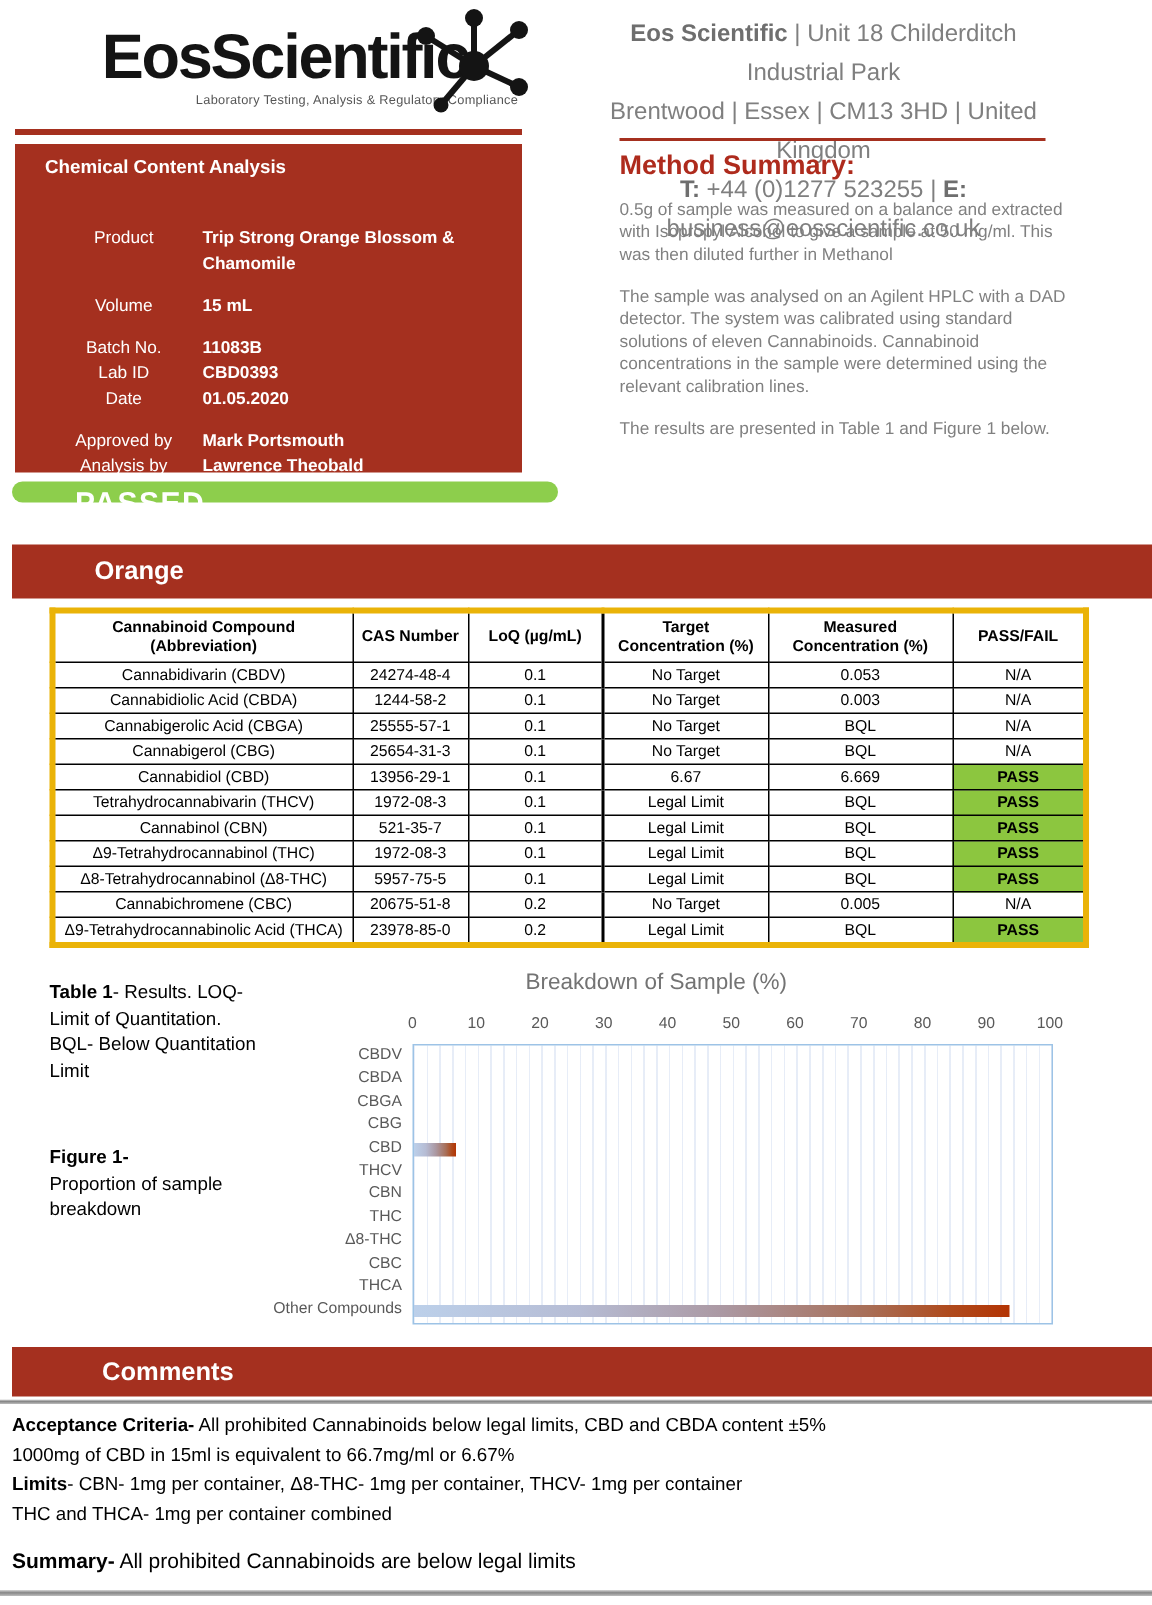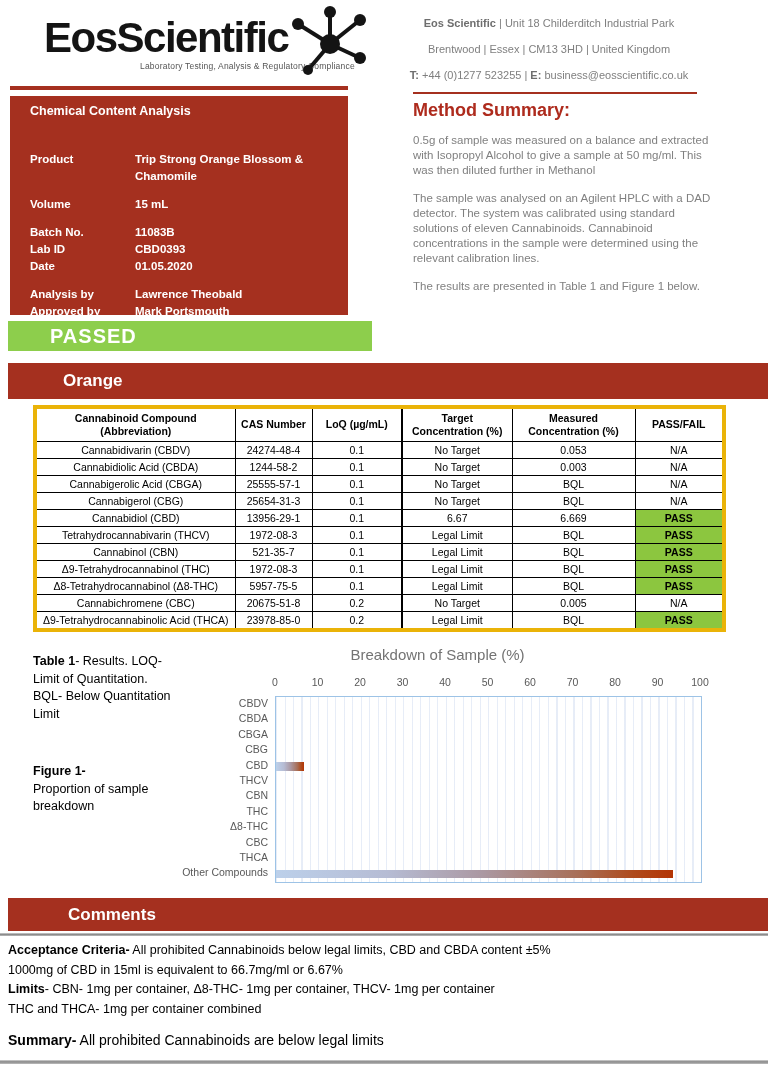--- a/index.html
+++ b/index.html
@@ -1,48 +1,48 @@
 <!DOCTYPE html>
 <html><head>
 <meta charset="utf-8">
 <style>
   html,body{margin:0;padding:0;background:#fff;}
   .page{position:relative;width:768px;height:1070px;background:#fff;overflow:hidden;
         font-family:"Liberation Sans",sans-serif;color:#000;}
 
   
-  .logo-block{position:absolute;left:44px;top:14px;width:320px;}
+  .logo-block{position:absolute;left:30px;top:14px;width:320px;text-align:center;}
   .logo-text{font-size:42px;font-weight:800;letter-spacing:-1.5px;color:#141414;line-height:48px;}
   .logo-tagline{font-size:8.5px;color:#555;margin-left:96px;margin-top:-1px;letter-spacing:.2px;}
   .molecule{position:absolute;left:228px;top:-14px;}
   .rule-logo{position:absolute;left:10px;top:86px;width:338px;height:4px;background:#A5301F;}
 
   .contact{position:absolute;left:398px;top:10px;width:302px;text-align:center;
-           font-size:11px;color:#7f7f7f;line-height:26px;}
+           font-size:16px;color:#7f7f7f;line-height:26px;}
   .contact b{color:#6e6e6e;}
   .rule-contact{position:absolute;left:413px;top:92px;width:284px;height:2px;background:#A5301F;}
 
   
   .info-panel{position:absolute;left:10px;top:96px;width:338px;height:219px;background:#A5301F;
               color:#fff;box-sizing:border-box;padding:8px 10px 0 20px;}
   .info-title{font-size:12.5px;font-weight:bold;margin-bottom:33px;}
   .info-group{margin-bottom:11px;}
   .info-row{display:flex;font-size:11.5px;line-height:17px;}
-  .info-label{width:105px;flex:none;font-weight:bold;}
+  .info-label{width:105px;flex:none;font-weight:normal;text-align:center;}
   .info-value{font-weight:bold;}
 
   
   .method{position:absolute;left:413px;top:100px;width:298px;}
   .method-h{color:#AE2B1D;font-weight:bold;font-size:18px;margin-bottom:12px;}
   .method-p{font-size:11.5px;color:#808080;line-height:15px;margin:0 0 13px 0;}
 
   
-  .banner-passed{position:absolute;left:8px;top:321px;width:364px;height:30px;background:#8DCE4C;
+  .banner-passed{position:absolute;left:8px;top:321px;width:364px;height:14px;background:#8DCE4C;
                  color:#fff;font-weight:bold;font-size:20px;line-height:31px;padding-left:42px;
-                 letter-spacing:1px;box-sizing:border-box;}
+                 letter-spacing:1px;box-sizing:border-box;border-radius:10px;}
   .bar-heading{position:absolute;left:8px;width:760px;background:#A5301F;color:#fff;font-weight:bold;
                box-sizing:border-box;}
   .bar-results{top:363px;height:36px;font-size:17px;line-height:36px;padding-left:55px;}
   .bar-comments{top:898px;height:33px;font-size:17px;line-height:33px;padding-left:60px;}
 
   
   .table-wrap{position:absolute;left:33px;top:405px;}
   table.results{border-collapse:collapse;table-layout:fixed;width:689px;border:4px solid #eab308;
                 font-size:10.5px;}
   table.results th,table.results td{border:1px solid #000;text-align:center;vertical-align:middle;
@@ -139,26 +139,26 @@
             <span class="info-label">Lab ID</span>
             <span class="info-value">CBD0393</span>
           </div>
           <div class="info-row">
             <span class="info-label">Date</span>
             <span class="info-value">01.05.2020</span>
           </div>
         </div>
         <div class="info-group">
           <div class="info-row">
+            <span class="info-label">Approved by</span>
+            <span class="info-value">Mark Portsmouth</span>
+          </div>
+          <div class="info-row">
             <span class="info-label">Analysis by</span>
             <span class="info-value">Lawrence Theobald</span>
-          </div>
-          <div class="info-row">
-            <span class="info-label">Approved by</span>
-            <span class="info-value">Mark Portsmouth</span>
           </div>
         </div>
       </div>
   </div>
 
   <div class="method">
     <div class="method-h">Method Summary:</div>
     <div>
         <p class="method-p">0.5g of sample was measured on a balance and extracted with Isopropyl Alcohol to give a sample at 50 mg/ml. This was then diluted further in Methanol</p>
         <p class="method-p">The sample was analysed on an Agilent HPLC with a DAD detector. The system was calibrated using standard solutions of eleven Cannabinoids. Cannabinoid concentrations in the sample were determined using the relevant calibration lines.</p>

